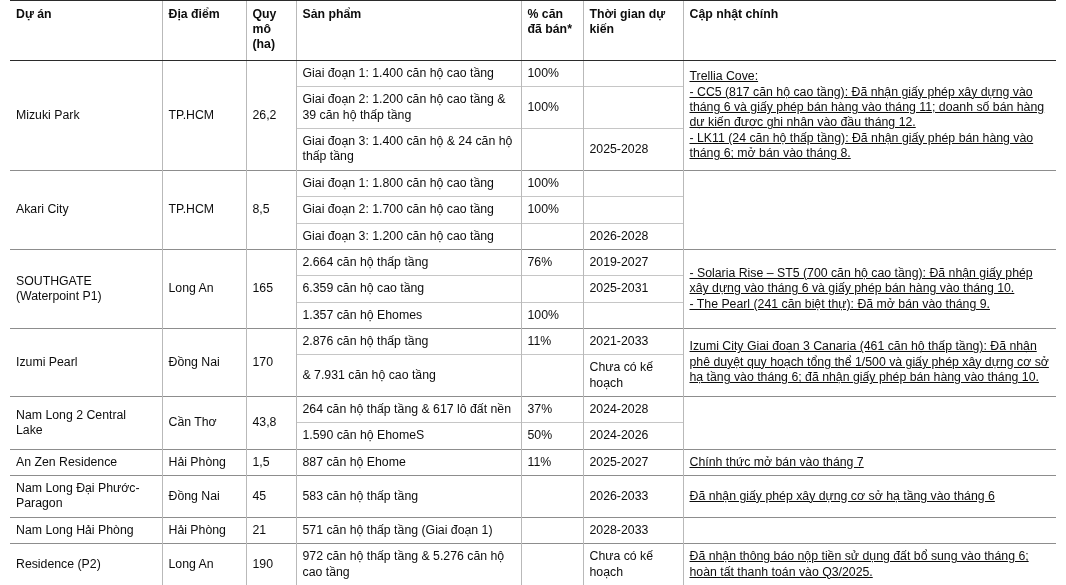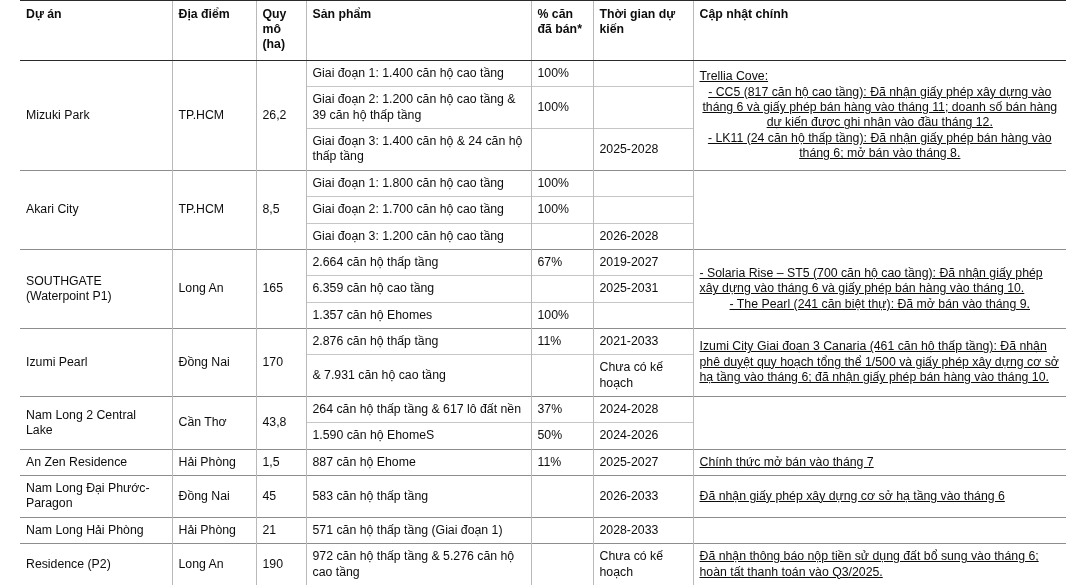--- a/index.html
+++ b/index.html
@@ -10,21 +10,21 @@
   }
   body {
     width: 1066px;
     height: 585px;
     font-family: "Liberation Sans", sans-serif;
     color: #0d0d0d;
     overflow: hidden;
   }
   .wrap {
     width: 874px;
-    padding: 0 20px;
+    padding: 0 10px;
   }
   table.proj {
     width: 1046px;
     border-collapse: collapse;
     table-layout: fixed;
     font-size: 12.3px;
   }
   table.proj thead th {
     text-align: left;
     vertical-align: top;
@@ -56,21 +56,21 @@
   
   tr.grp-start > td { border-top: 1px solid #8d8d8d; }
   tbody tr:last-child > td { border-bottom: 1.6px solid #2b2b2b; }
 
   
   td.sub-div { border-top: 1px solid #c6c6c6; }
 
   .b { font-weight: normal; }
   .upd-cell { vertical-align: top; padding-top: 6px; }
   .upd-cell p { margin: 0 0 0 0; text-decoration: underline; }
-  .upd-cell p + p { margin-top: 0px; text-align: center; }
+  .upd-cell p + p { margin-top: 0px; }
 </style>
 </head>
 <body>
 
 <div class="wrap">
   <table class="proj">
     <colgroup>
       <col class="c-proj">
         <col class="c-loc">
         <col class="c-scale">
@@ -131,21 +131,21 @@
         <tr>
           <td class="sep-l sub-div">Giai đoạn 3: 1.200 căn hộ cao tầng</td>
           <td class="sep-l sub-div"></td>
           <td class="sep-l sub-div">2026-2028</td>
         </tr>
         <tr class="grp-start">
           <td rowspan="3" class="b">SOUTHGATE (Waterpoint P1)</td>
           <td rowspan="3" class="sep-l">Long An</td>
           <td rowspan="3" class="sep-l b">165</td>
           <td class="sep-l">2.664 căn hộ thấp tầng</td>
-          <td class="sep-l">67%</td>
+          <td class="sep-l">76%</td>
           <td class="sep-l">2019-2027</td>
           <td rowspan="3" class="sep-l upd-cell">
             <p>- Solaria Rise – ST5 (700 căn hộ cao tầng): Đã nhận giấy phép xây dựng vào tháng 6 và giấy phép bán hàng vào tháng 10.</p>
             <p>- The Pearl (241 căn biệt thự): Đã mở bán vào tháng 9.</p>
           </td>
         </tr>
         <tr>
           <td class="sep-l sub-div">6.359 căn hộ cao tầng</td>
           <td class="sep-l sub-div"></td>
           <td class="sep-l sub-div">2025-2031</td>

